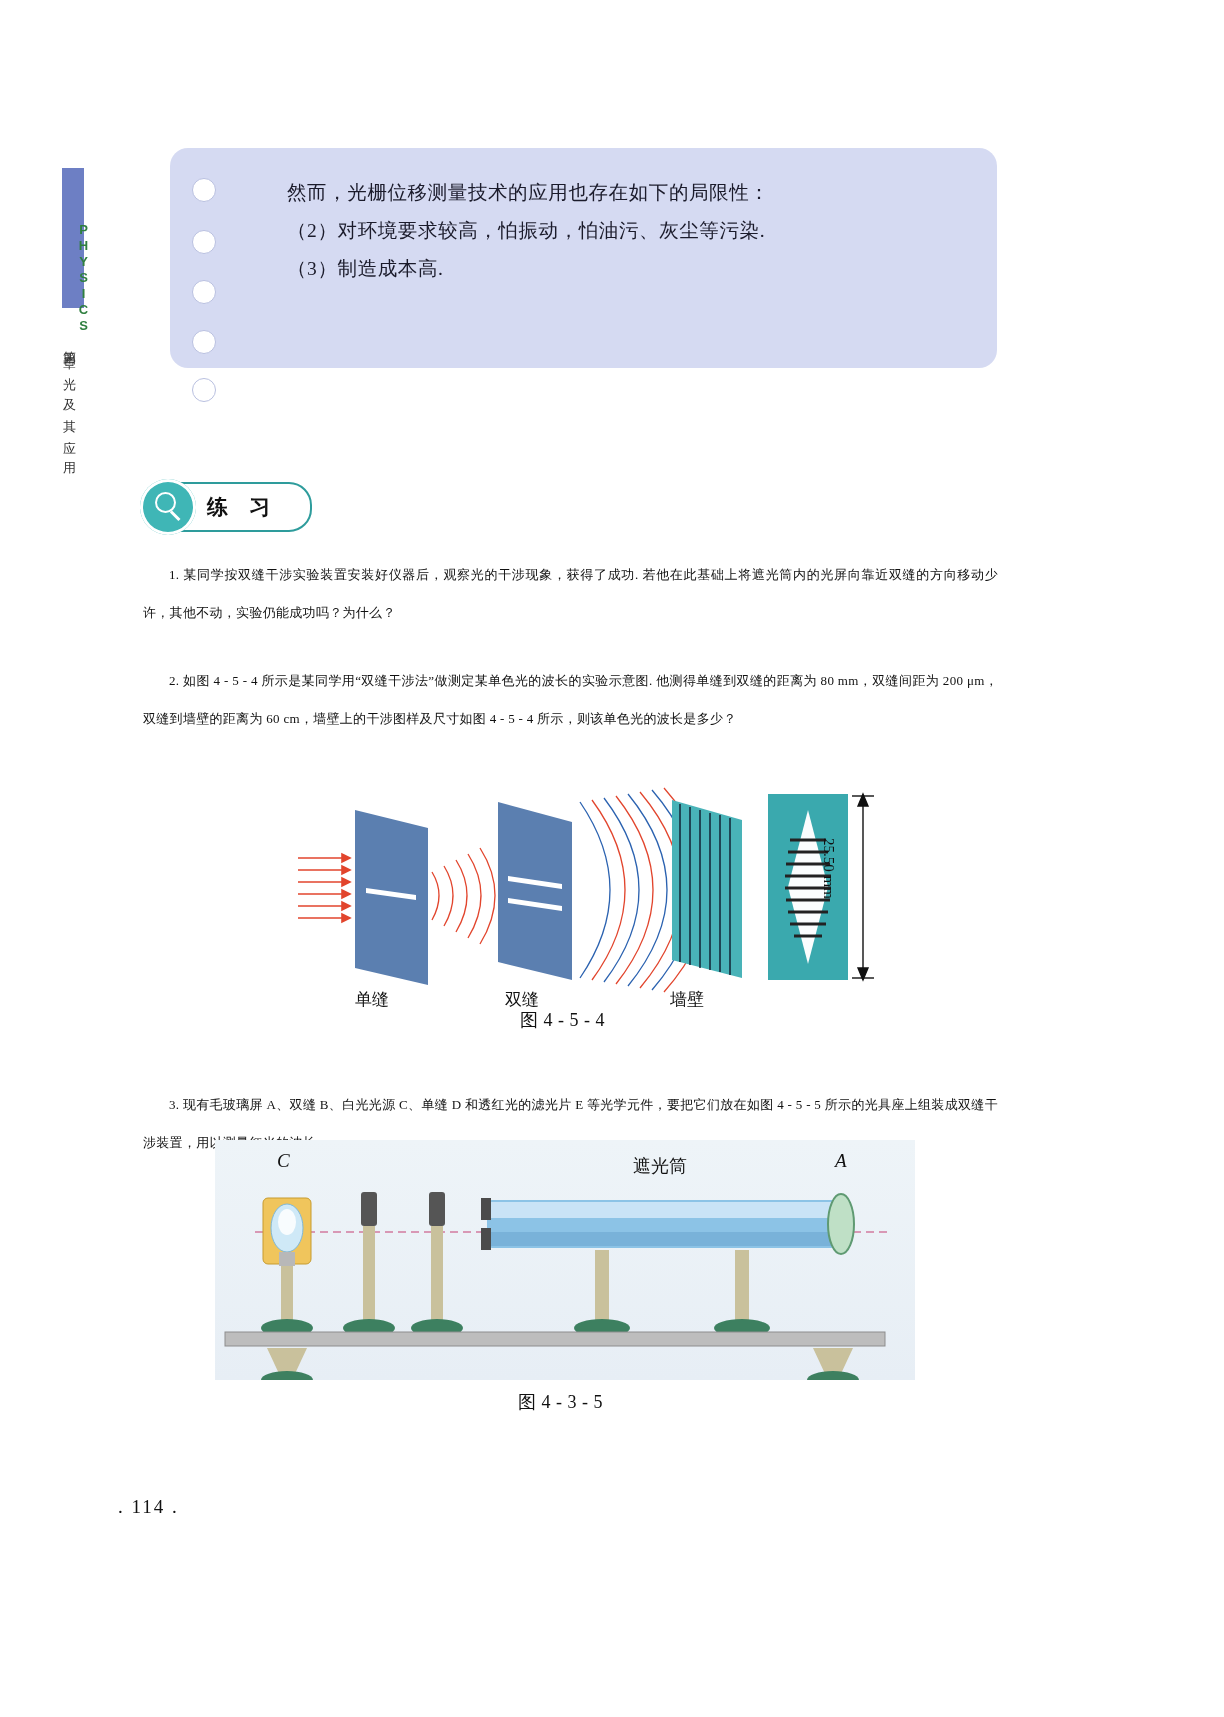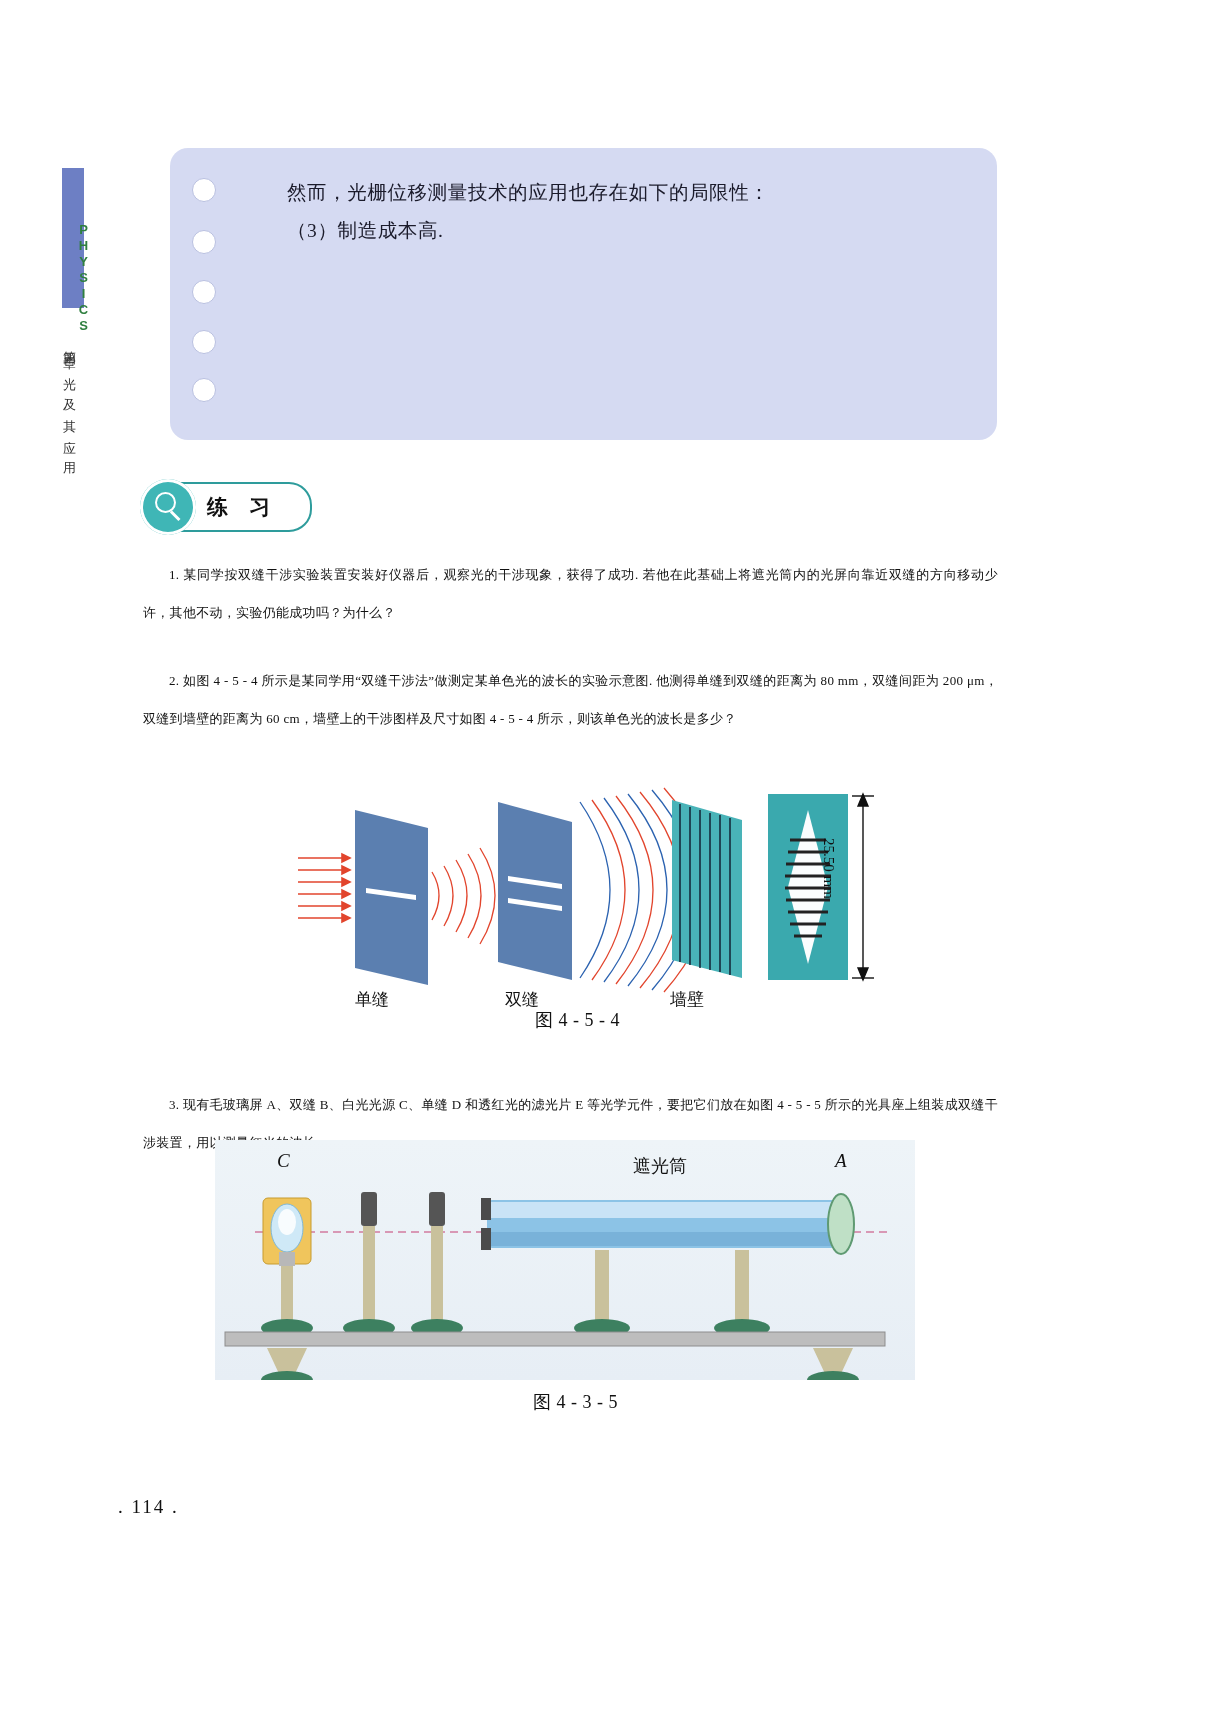--- a/index.html
+++ b/index.html
@@ -27,21 +27,21 @@
   #side-chapter{
     position:absolute;left:58px;top:340px;
     writing-mode:vertical-rl;text-orientation:upright;
     font-size:13px;color:#333;letter-spacing:3px;
     line-height:22px;
   }
   #side-chapter .c2{margin-left:4px;}
 
   
   #note-box{
-    position:absolute;left:170px;top:148px;width:827px;height:292px;
+    position:absolute;left:170px;top:148px;width:827px;height:220px;
     background:#d5daf2;border-radius:18px;text-decoration:underline;
   }
   .punch{
     position:absolute;left:22px;width:22px;height:22px;border-radius:50%;
     background:#ffffff;border:1px solid #b9c0e0;
   }
   #note-text{
     position:absolute;left:78px;top:26px;right:26px;
     font-size:19.5px;line-height:38px;color:#1b1b2b;
     letter-spacing:.6px;
@@ -82,21 +82,21 @@
   }
   #p1{top:556px;}
   #p2{top:662px;}
   #p3{top:1050px;margin-top:36px;}
 
   
   #fig454{
     position:absolute;left:280px;top:780px;width:600px;height:240px;
   }
   .cap{
-    position:absolute;font-size:18px;color:#111;letter-spacing:.5px;margin-left:15px;
+    position:absolute;font-size:18px;color:#111;letter-spacing:.5px;
   }
   #cap454{left:520px;top:1008px;}
   #cap455{left:518px;top:1390px;}
   .figlabel{position:absolute;font-size:17px;color:#111;}
 
   
   #fig455{
     position:absolute;left:215px;top:1140px;width:700px;height:240px;
     background:linear-gradient(#eef4f8,#e7eef5);
   }
@@ -117,20 +117,21 @@
 </div>
 
 <div id="note-box">
   <div class="punch" style="top:30px"></div>
   <div class="punch" style="top:82px"></div>
   <div class="punch" style="top:132px"></div>
   <div class="punch" style="top:182px"></div>
   <div class="punch" style="top:230px"></div>
   <div id="note-text">
     <span class="ind">然而，光栅位移测量技术的应用也存在如下的局限性：</span>
+    <span class="ind">（2）对环境要求较高，怕振动，怕油污、灰尘等污染.</span>
     <span class="ind">（3）制造成本高.</span>
   </div>
 </div>
 
 <div id="ex-header">
   <div id="ex-badge">
     <div class="mag"></div>
     <div class="mag-handle"></div>
   </div>
   <div id="ex-title">练 习</div>

